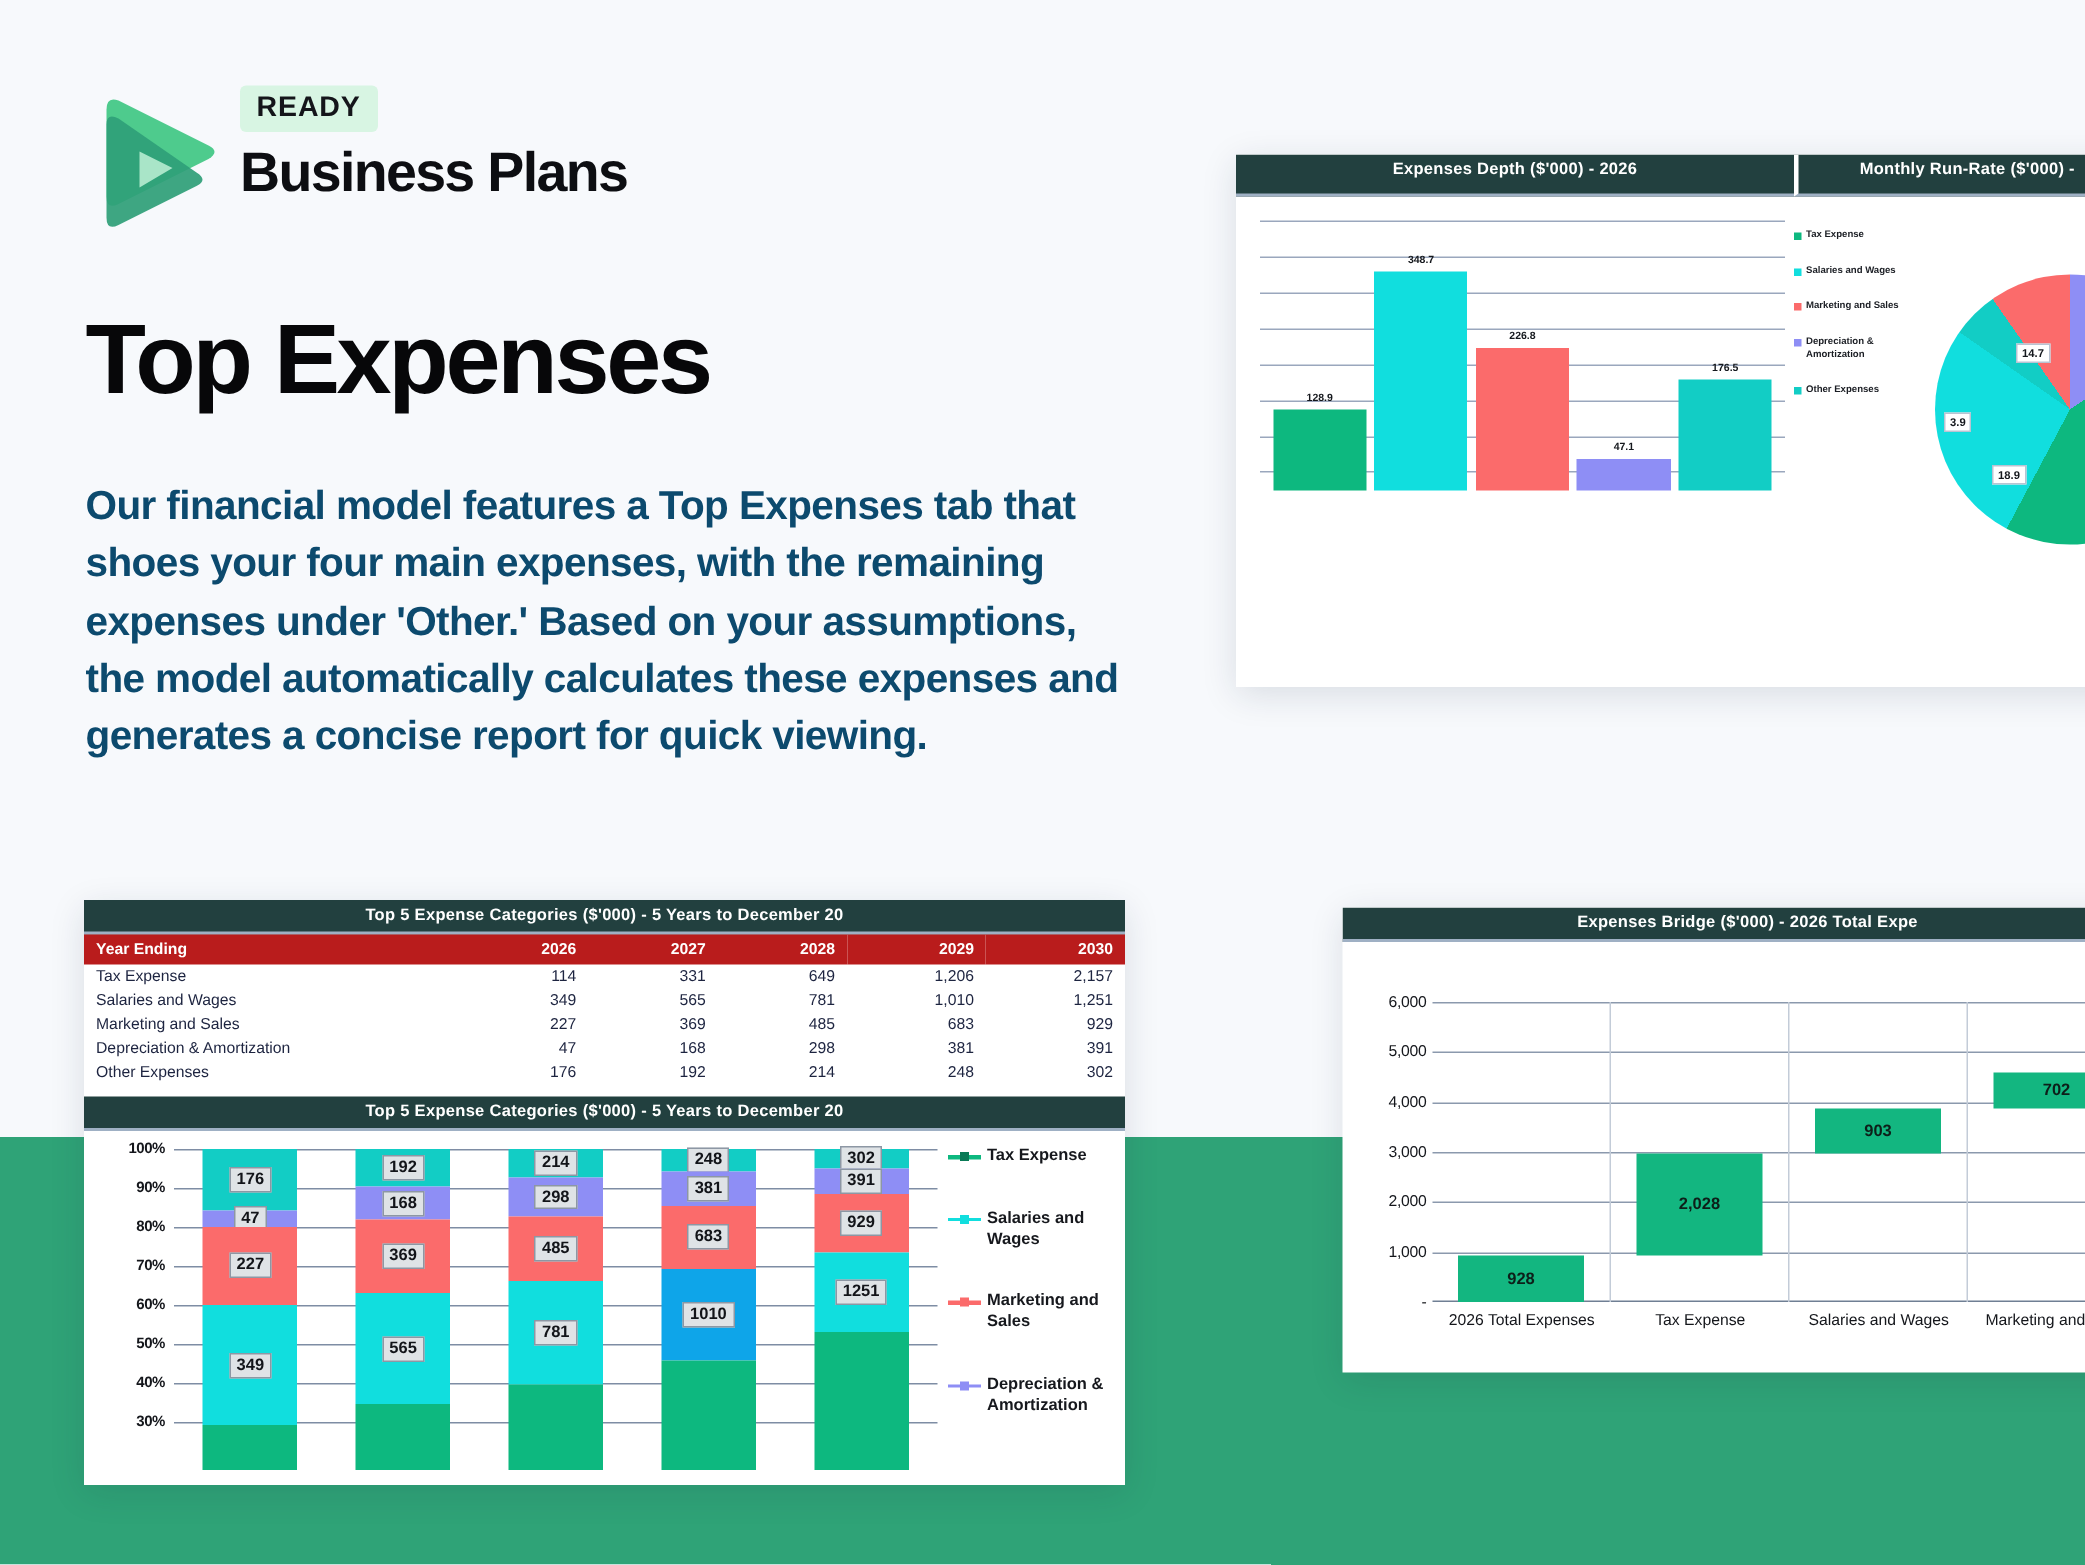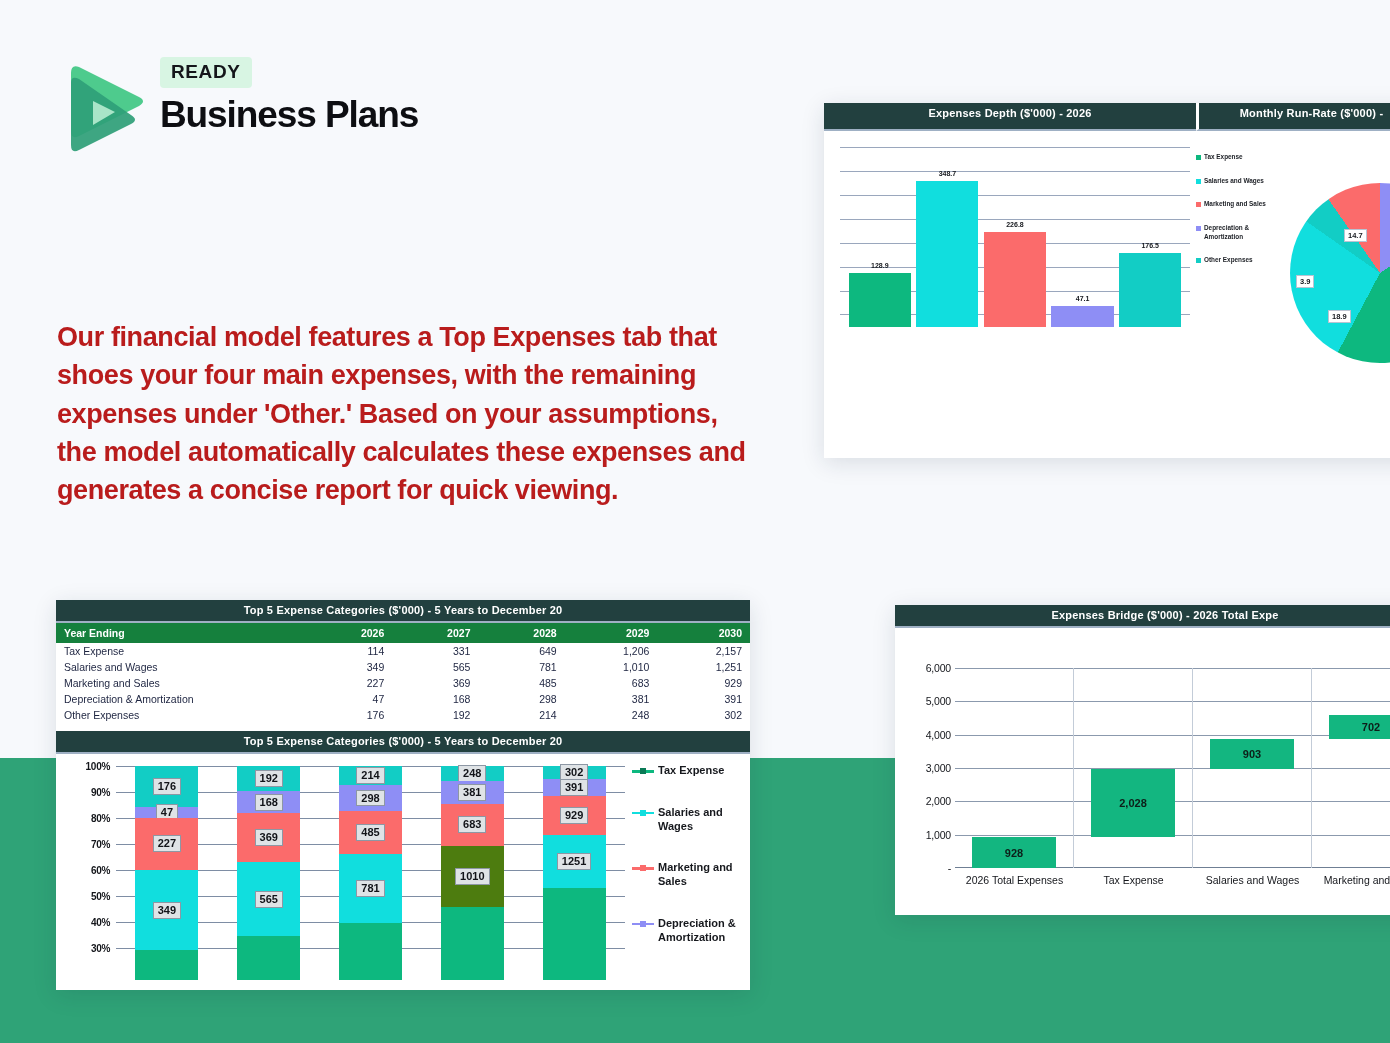--- a/index.html
+++ b/index.html
@@ -32,21 +32,21 @@
   }
 
   
   .headline {
     position: absolute; left: 57px; top: 205px;
     font-size: 66px; font-weight: 800; letter-spacing: -2.2px; color: #070709;
     line-height: 1.05;
   }
   .body-copy {
     position: absolute; left: 57px; top: 318px; width: 700px;
-    font-size: 27px; font-weight: 700; line-height: 1.42; color: #b91c1c;
+    font-size: 27px; font-weight: 700; line-height: 1.42; color: #0c4a6e;
     letter-spacing: -0.4px;
   }
 
   
   .card { position: absolute; background: #ffffff; box-shadow: 0 5px 22px rgba(20,35,60,.13); overflow: hidden; }
   .xl-title {
     background: #22403f; color: #ffffff; font-size: 11px; font-weight: 700;
     text-align: center; padding: 4px 0 5px 0; letter-spacing: .2px; white-space: nowrap;
     border-bottom: 2px solid #9fb0c4;
   }
@@ -78,21 +78,21 @@
   .pie { width: 180px; height: 180px; border-radius: 50%; }
   .pie-lab {
     position: absolute; background: #ffffff; border: 1px solid #b9c3d2;
     font-size: 7.5px; font-weight: 700; color: #15181d; padding: 1px 3px; white-space: nowrap;
   }
 
   
   #card-bottomleft { left: 56px; top: 600px; width: 694px; height: 390px; }
   .tbl { width: 100%; border-collapse: collapse; font-size: 10.5px; color: #1d2440; }
   .tbl th {
-    background: #15803d; color: #ffffff; font-weight: 700; font-size: 10.5px;
+    background: #b91c1c; color: #ffffff; font-weight: 700; font-size: 10.5px;
     padding: 4px 8px; text-align: right; white-space: nowrap;
   }
   .tbl th.lbl { text-align: left; }
   .tbl td { padding: 2px 8px; text-align: right; white-space: nowrap; }
   .tbl td.lbl { text-align: left; }
   .tbl tr.total td { background: #18dede; color: #0c2c33; font-weight: 700; padding: 3px 8px; }
   .tbl tr.total td.lbl { padding-left: 16px; }
 
   .stack-area { position: relative; height: 232px; padding-top: 6px; }
   .yaxis { position: absolute; left: 6px; top: 12px; width: 48px; height: 200px; }
@@ -149,20 +149,21 @@
         <path d="M14 26 Q14 18 22 22 L74 58 Q82 63 74 67 L22 93 Q14 97 14 88 Z" fill="#2f9f78" opacity="0.93"></path>
         <path d="M36 44 L58 55 L36 68 Z" fill="#b7ecd0" opacity="0.9"></path>
       </svg>
     </div>
     <div class="logo-text">
       <span class="ready-badge">READY</span>
       <div class="brand-name">Business Plans</div>
     </div>
   </div>
 
+  <h1 class="headline">Top Expenses</h1>
   <p class="body-copy">Our financial model features a Top Expenses tab that shoes your four main expenses, with the remaining expenses under 'Other.' Based on your assumptions, the model automatically calculates these expenses and generates a concise report for quick viewing.</p>
 
   <div class="card" id="card-topright">
     <div class="panes">
       <div class="xl-title pane-a">Expenses Depth ($'000) - 2026</div>
       <div class="xl-title pane-b">Monthly Run-Rate ($'000) -</div>
     </div>
     <div class="tr-body">
 
       <div class="bar-plot">
@@ -378,21 +379,21 @@
               <div class="colinner">
             <div class="seg" style="height:7.0%;background:#12cdc5">
                   <b>248</b>
                 </div>
             <div class="seg" style="height:10.8%;background:#8e8ef5">
                   <b>381</b>
                 </div>
             <div class="seg" style="height:19.4%;background:#fb6b6b">
                   <b>683</b>
                 </div>
-            <div class="seg" style="height:28.6%;background:#4d7c0f">
+            <div class="seg" style="height:28.6%;background:#0ea5e9">
                   <b>1010</b>
                 </div>
             <div class="seg" style="height:34.2%;background:#0db87f"></div>
           </div>
             </div>
 
           <div class="col">
               <div class="colinner">
             <div class="seg" style="height:6.0%;background:#12cdc5">
                   <b>302</b>

